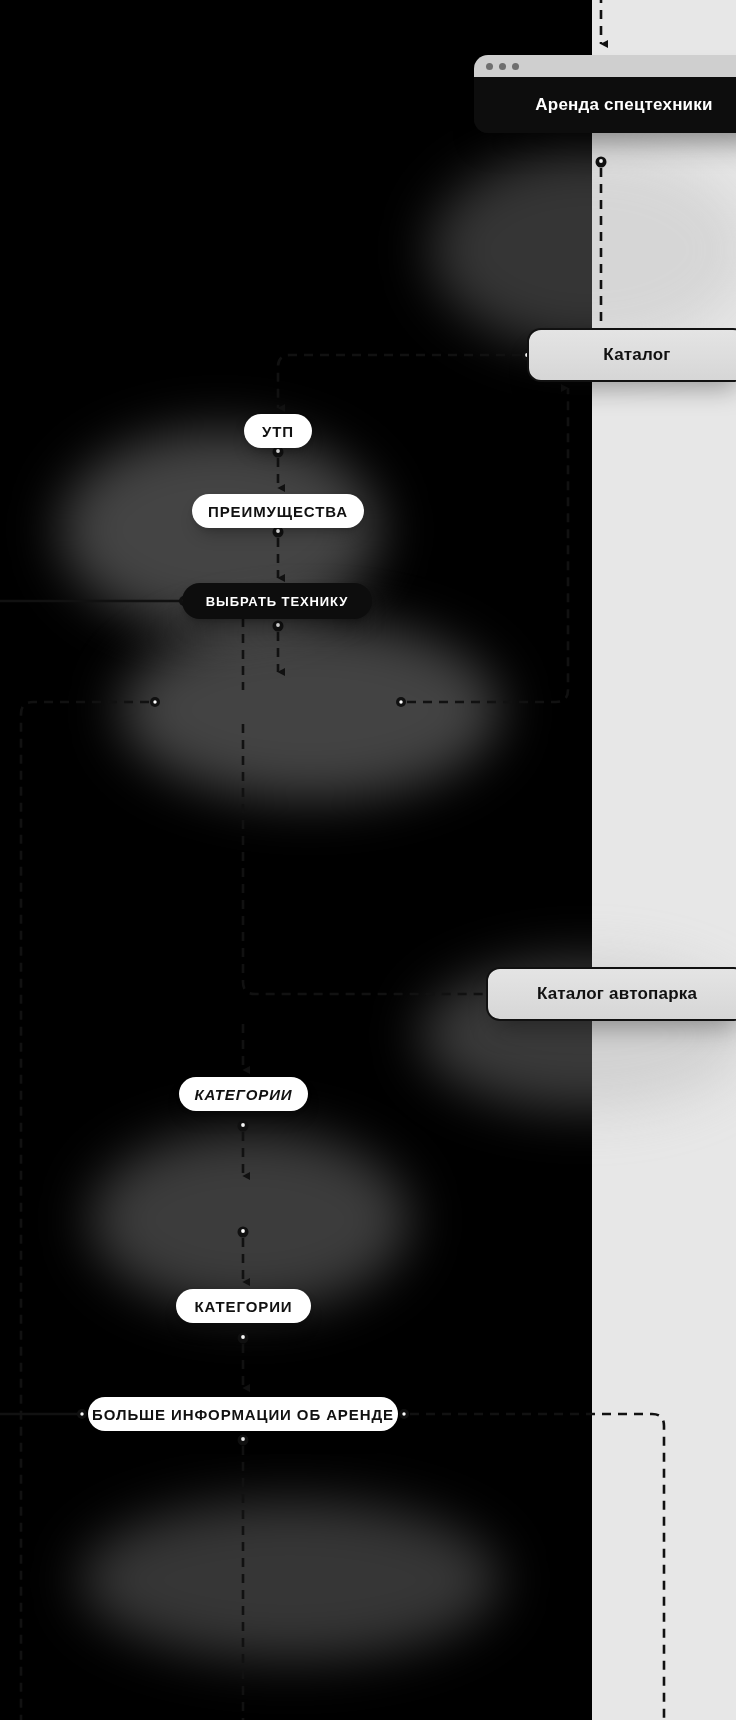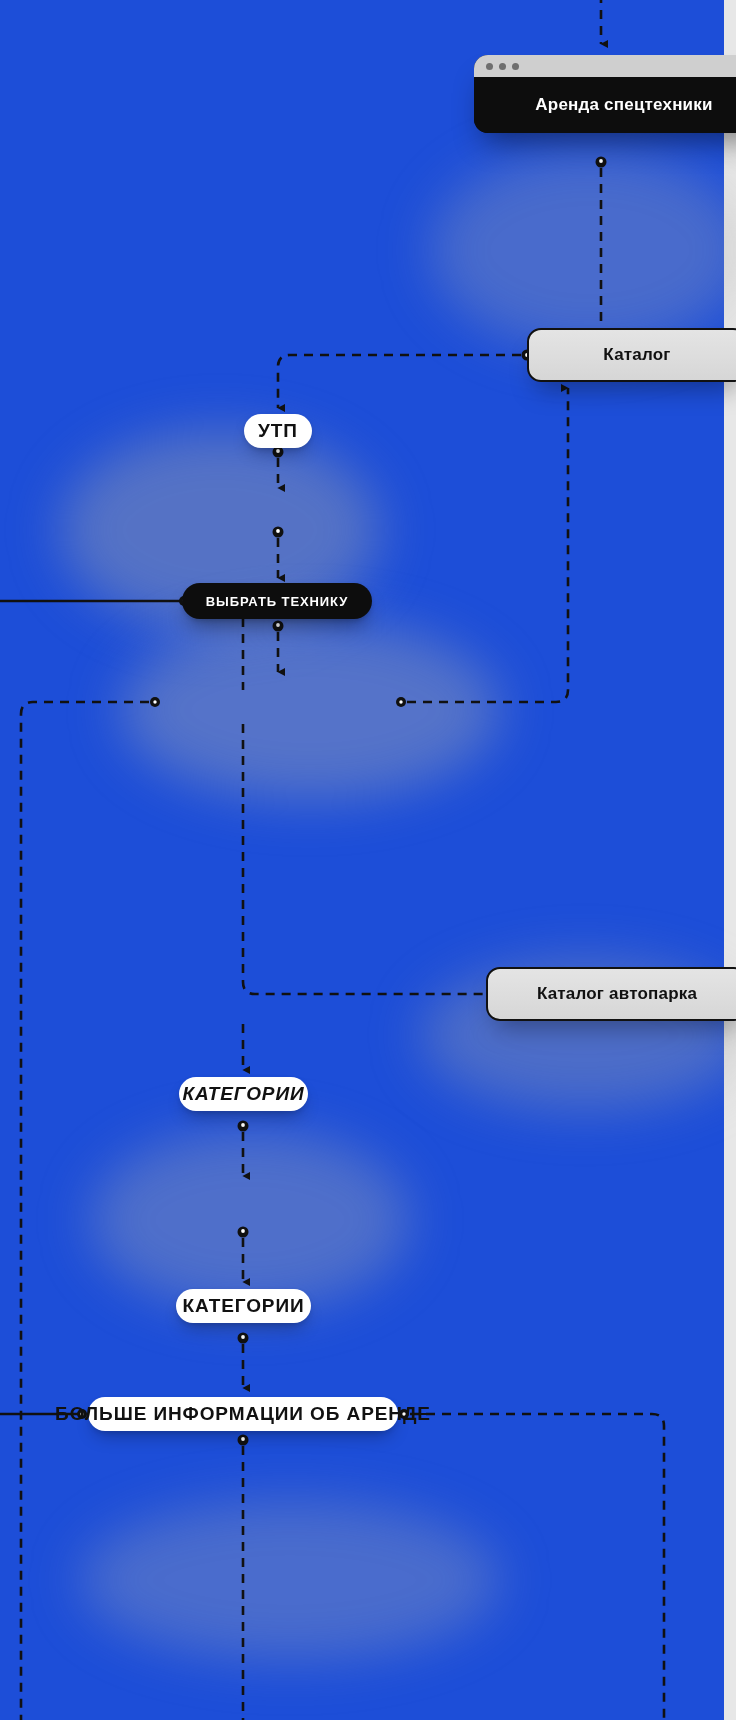--- a/index.html
+++ b/index.html
@@ -10,23 +10,23 @@
   body {
     width: 736px;
     height: 1720px;
     position: relative;
     overflow: hidden;
     font-family: "Liberation Sans", sans-serif;
   }
   #canvas {
     position: absolute;
     left: 0; top: 0;
-    width: 724px;
+    width: 592px;
     height: 1720px;
-    background: #1d4ed8;
+    background: #000000;
   }
   #edges {
     position: absolute;
     left: 0; top: 0;
     width: 736px;
     height: 1720px;
     pointer-events: none;
   }
 
   
@@ -37,21 +37,21 @@
     align-items: center;
     justify-content: center;
     white-space: nowrap;
   }
 
   
   .pill {
     background: #ffffff;
     color: #111111;
     border-radius: 999px;
-    font-size: 19px;
+    font-size: 15px;
     font-weight: 700;
     letter-spacing: 0.9px;
     height: 34px;
     box-shadow: 0 10px 18px -6px rgba(0,0,0,0.30),
                 0 2px 4px rgba(0,0,0,0.10);
   }
 
   
   .pill-dark {
     background: #0d0d0d;
@@ -222,20 +222,23 @@
   </div>
 
   <div class="node card-section" style="left:527px; top:328px; width:220px;">
     <span>Каталог</span>
   </div>
 
   <div class="node pill" style="left:244px; top:414px; width:68px;">
     <span>УТП</span>
   </div>
 
+  <div class="node pill" style="left:192px; top:494px; width:172px;">
+    <span>ПРЕИМУЩЕСТВА</span>
+  </div>
 
   <div class="node pill-dark" style="left:182px; top:583px; width:190px;">
     <span>ВЫБРАТЬ ТЕХНИКУ</span>
   </div>
 
 
   <div class="node card-section" style="left:486px; top:967px; width:262px;">
     <span>Каталог автопарка</span>
   </div>
 

